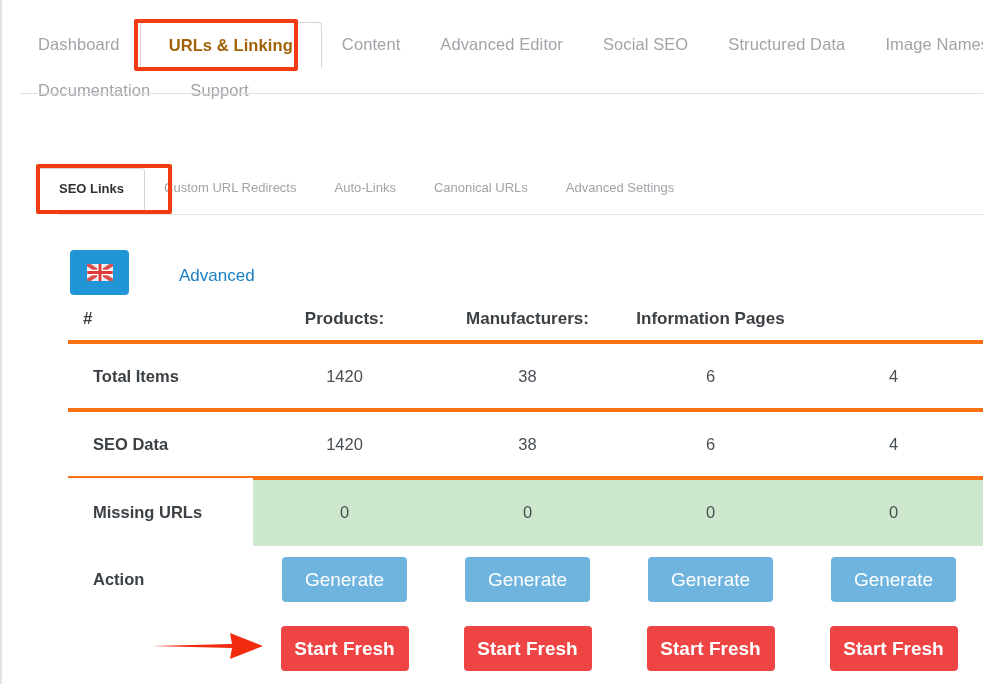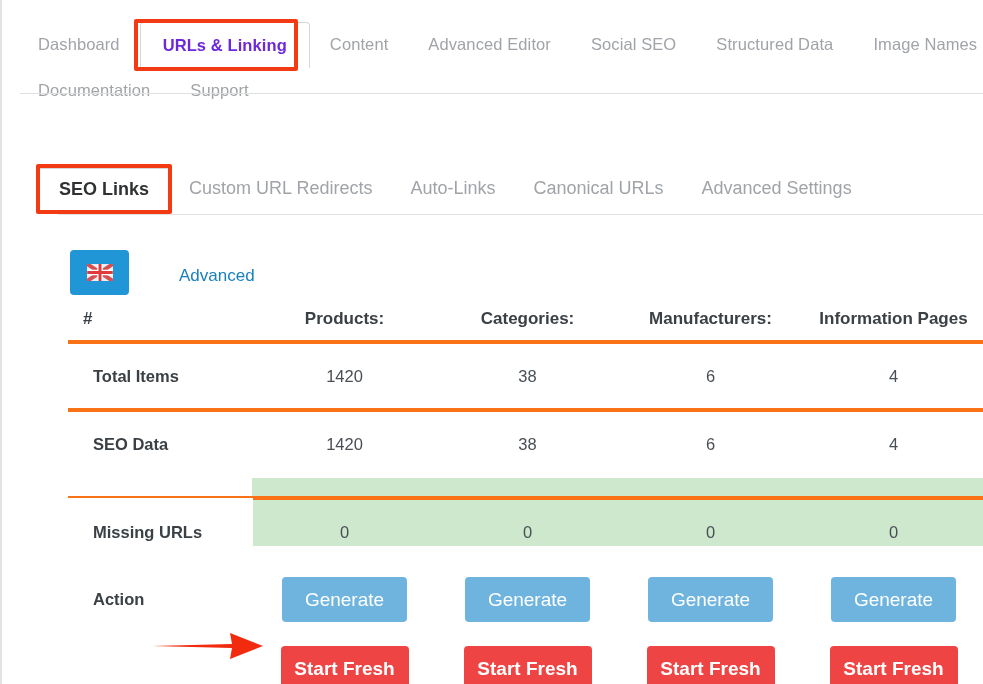--- a/index.html
+++ b/index.html
@@ -43,27 +43,27 @@
 
   .tab {
     font-size: 16.5px;
     color: #a0a4a8;
     padding: 10px 20px;
     white-space: nowrap;
     letter-spacing: 0.1px;
     line-height: 24px;
   }
   .tab.active {
-    color: #6d28d9;
+    color: #a16207;
     font-weight: bold;
     background: #ffffff;
     border: 1px solid #d6d6d6;
     border-bottom-color: #ffffff;
     border-radius: 4px 4px 0 0;
-    padding: 10px 22px;
+    padding: 10px 28px;
     position: relative;
     z-index: 3;
   }
 
   .topnav-divider {
     position: absolute;
     left: 20px;
     top: 93px;
     width: 963px;
     height: 1px;
@@ -72,21 +72,21 @@
 
   
   .subtabs {
     position: absolute;
     left: 38px;
     top: 168px;
     display: flex;
     align-items: flex-start;
   }
   .subtab {
-    font-size: 18px;
+    font-size: 13px;
     color: #a0a4a8;
     padding: 9px 19px;
     white-space: nowrap;
     line-height: 22px;
   }
   .subtab.active {
     color: #2f3133;
     font-weight: bold;
     background: #ffffff;
     border: 1px solid #d6d6d6;
@@ -149,21 +149,21 @@
   .trow {
     display: flex;
     align-items: center;
     border-top: 4px solid #f97316;
   }
   .trow.head {
     border-top: none;
     height: 42px;
   }
   .trow.r1, .trow.r2 { height: 68px; }
-  .trow.rgreen { height: 68px; margin-top: 20px; }
+  .trow.rgreen { height: 68px; }
   .trow.raction { height: 70px; border-top: none; }
   .trow.rfresh  { height: 68px; border-top: none; }
 
   .cell {
     font-size: 16.5px;
     color: #4a4f55;
     text-align: center;
   }
   .cell.label {
     width: 185px;
@@ -297,21 +297,20 @@
     <div class="advanced-link">Advanced</div>
   </div>
 
   <div class="green-strip"></div>
 
   <div class="table">
 
     <div class="trow head">
       <div class="cell head-hash">#</div>
       <div class="cell col head-col">Products:</div>
-      <div class="cell col head-col">Categories:</div>
       <div class="cell col head-col">Manufacturers:</div>
       <div class="cell col head-col">Information Pages</div>
     </div>
 
     <div class="trow r1">
       <div class="cell label">Total Items</div>
       <div class="cell col">1420</div>
       <div class="cell col">38</div>
       <div class="cell col">6</div>
       <div class="cell col">4</div>

